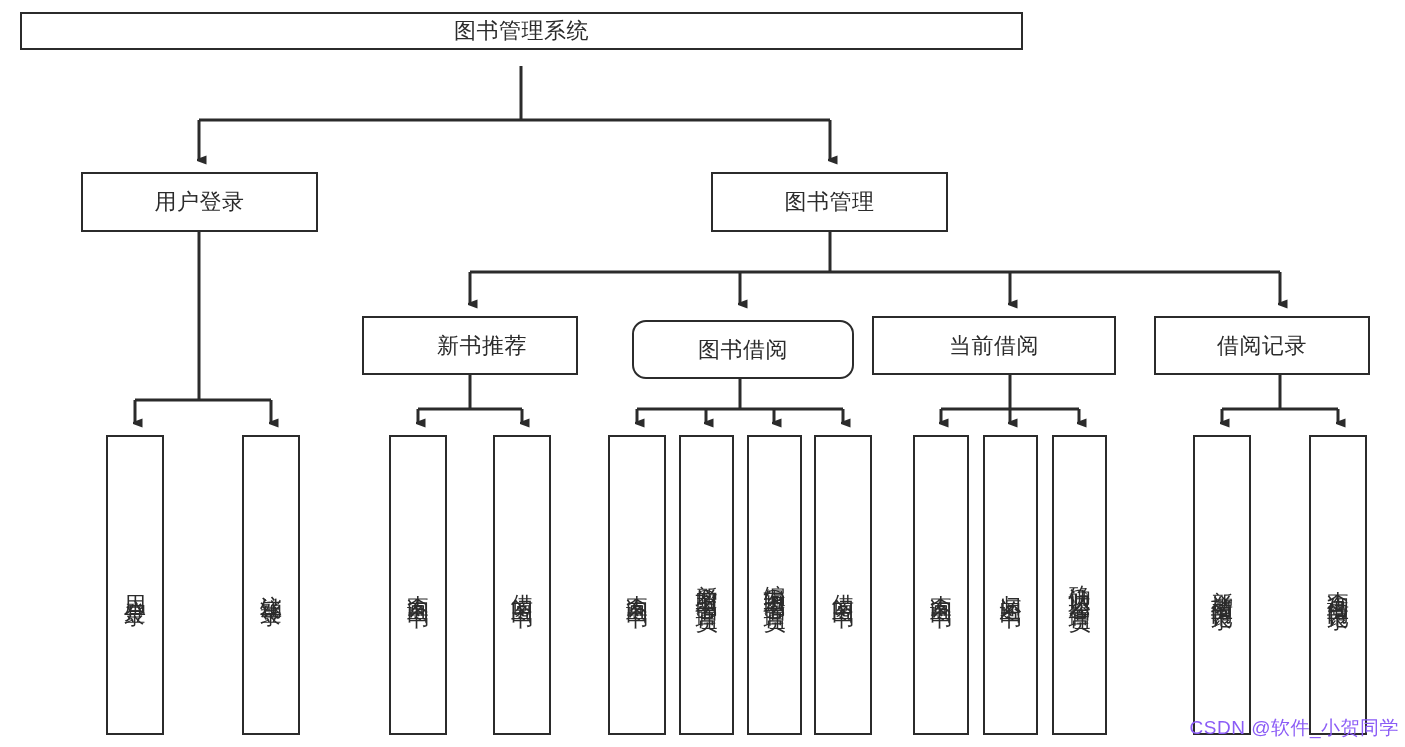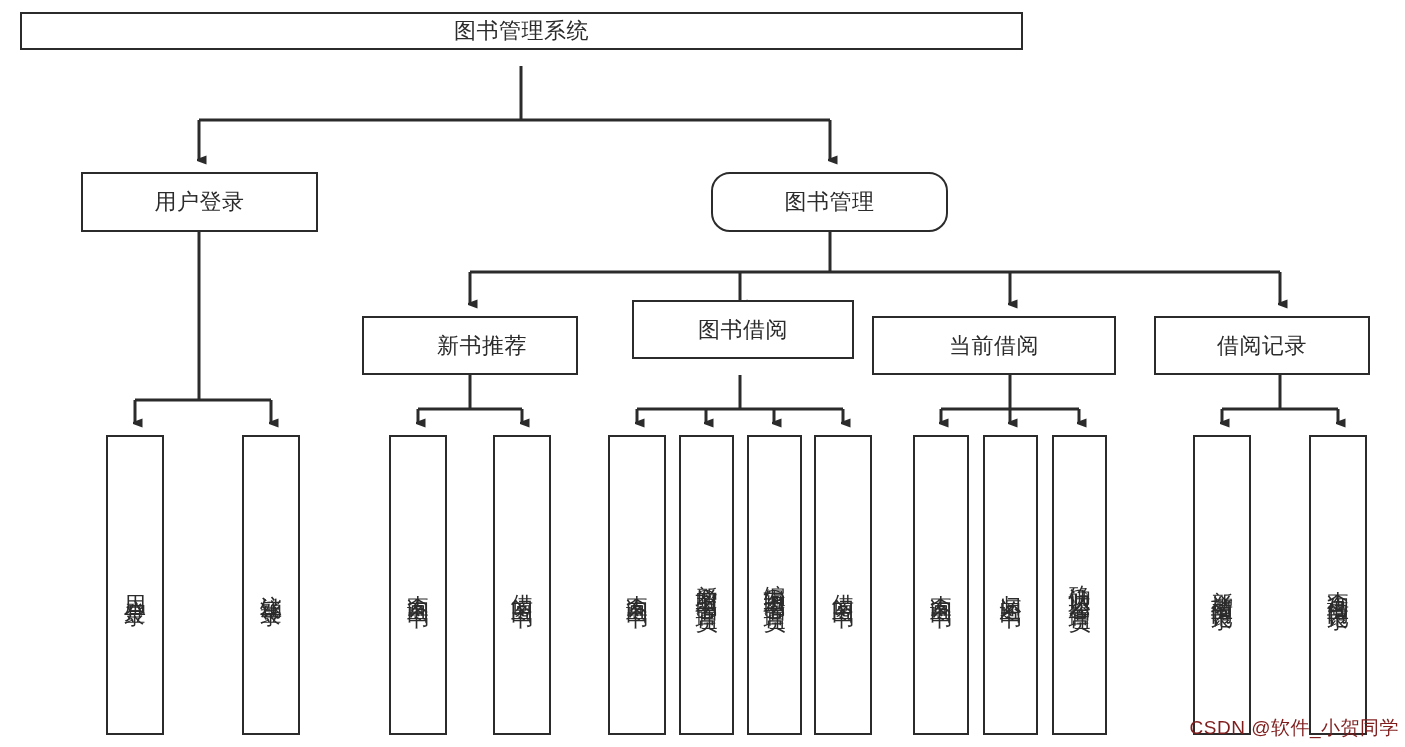--- a/index.html
+++ b/index.html
@@ -55,21 +55,21 @@
     font-size: 22px;
     letter-spacing: 4px;
     line-height: 1;
     white-space: nowrap;
   }
   #watermark {
     position: absolute;
     right: 6px;
     bottom: 6px;
     font-size: 19px;
-    color: #7f1d1d;
+    color: #8b5cf6;
     white-space: nowrap;
     z-index: 5;
     letter-spacing: 0.5px;
     font-family: "Liberation Sans", "DejaVu Sans", sans-serif;
   }
 </style>
 </head>
 <body>
 
 <div id="canvas">
@@ -126,29 +126,29 @@
   </svg>
 
   <div class="node horiz" style="left:20px; top:12px; width:1003px; height:38px;">
     <span class="node-label">图书管理系统</span>
   </div>
 
   <div class="node horiz" style="left:81px; top:172px; width:237px; height:60px;">
     <span class="node-label">用户登录</span>
   </div>
 
-  <div class="node horiz" style="left:711px; top:172px; width:237px; height:60px;border-radius:19px;">
+  <div class="node horiz" style="left:711px; top:172px; width:237px; height:60px;">
     <span class="node-label">图书管理</span>
   </div>
 
   <div class="node horiz" style="left:362px; top:316px; width:216px; height:59px;padding-left:24px;">
     <span class="node-label">新书推荐</span>
   </div>
 
-  <div class="node horiz" style="left:632px; top:300px; width:222px; height:59px;">
+  <div class="node horiz" style="left:632px; top:320px; width:222px; height:59px;border-radius:14px;">
     <span class="node-label">图书借阅</span>
   </div>
 
   <div class="node horiz" style="left:872px; top:316px; width:244px; height:59px;font-family:Liberation Serif, serif;">
     <span class="node-label">当前借阅</span>
   </div>
 
   <div class="node horiz" style="left:1154px; top:316px; width:216px; height:59px;">
     <span class="node-label">借阅记录</span>
   </div>

